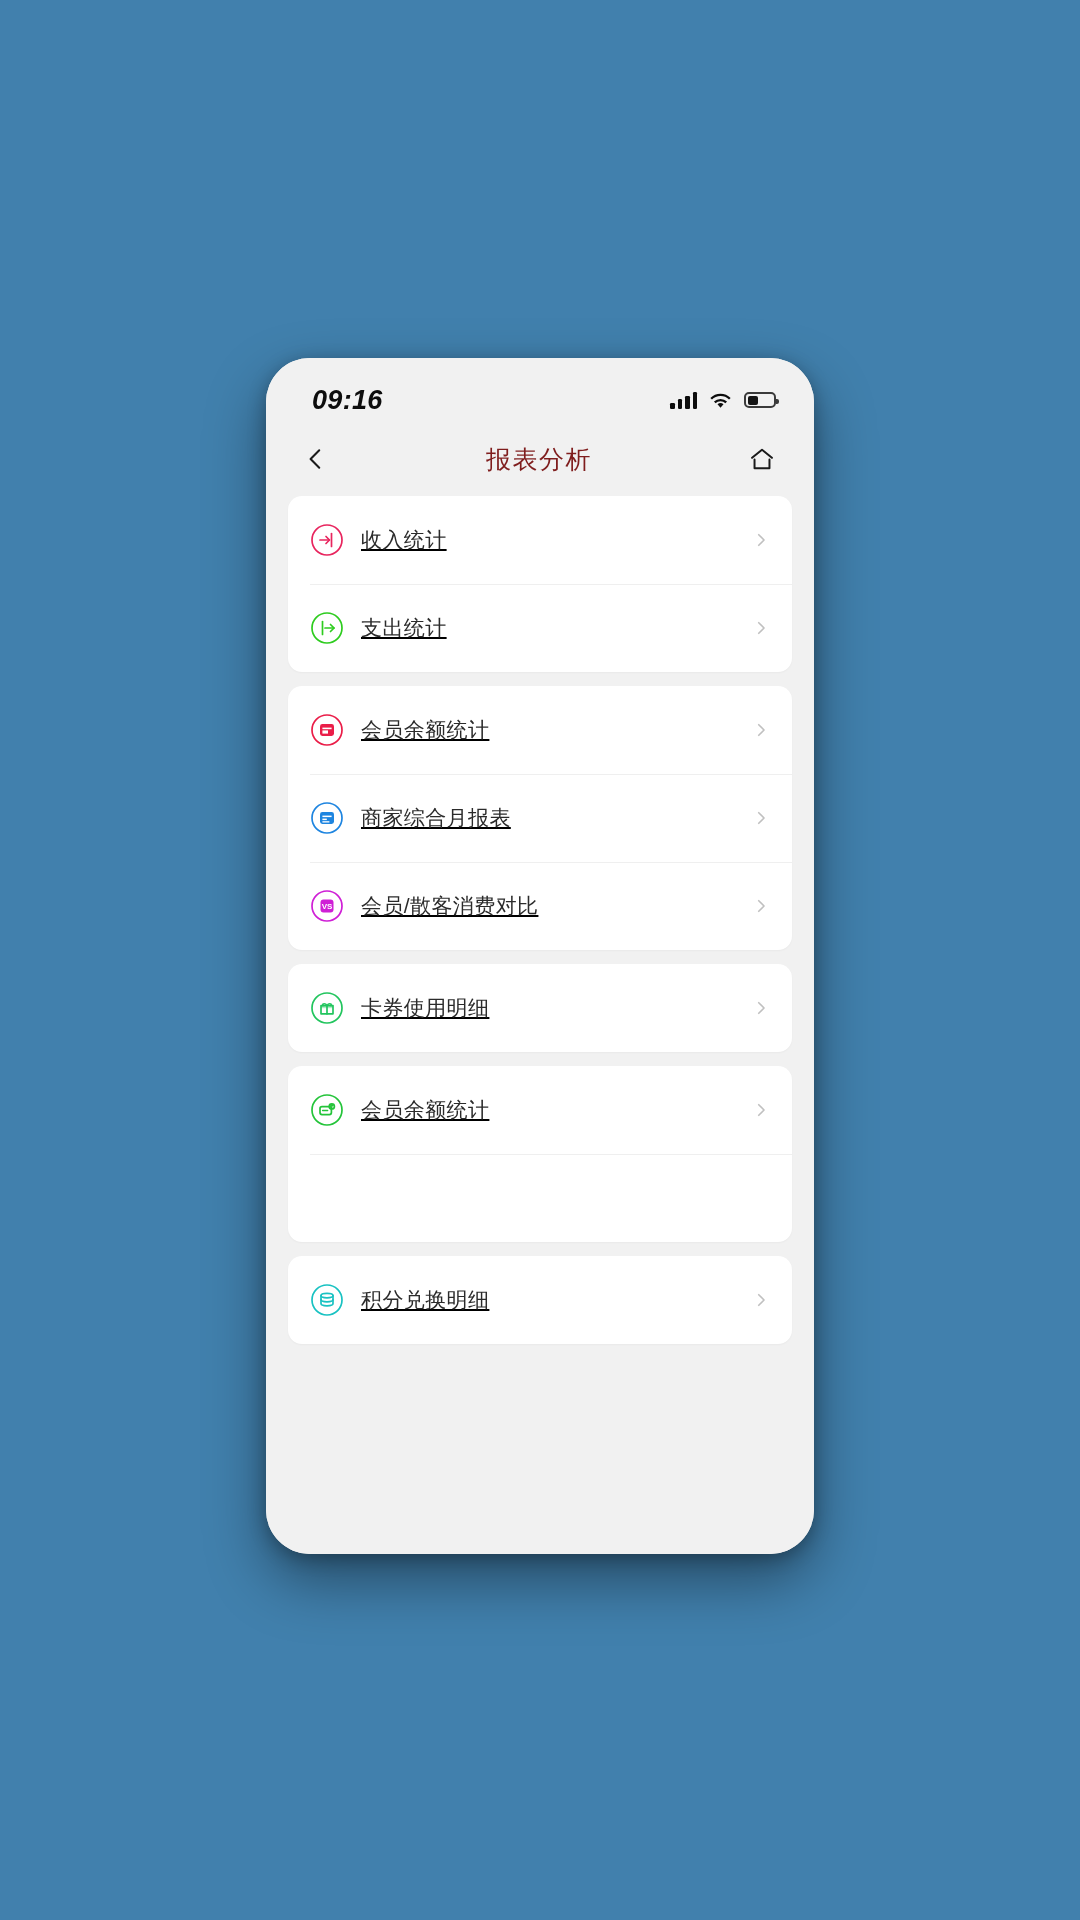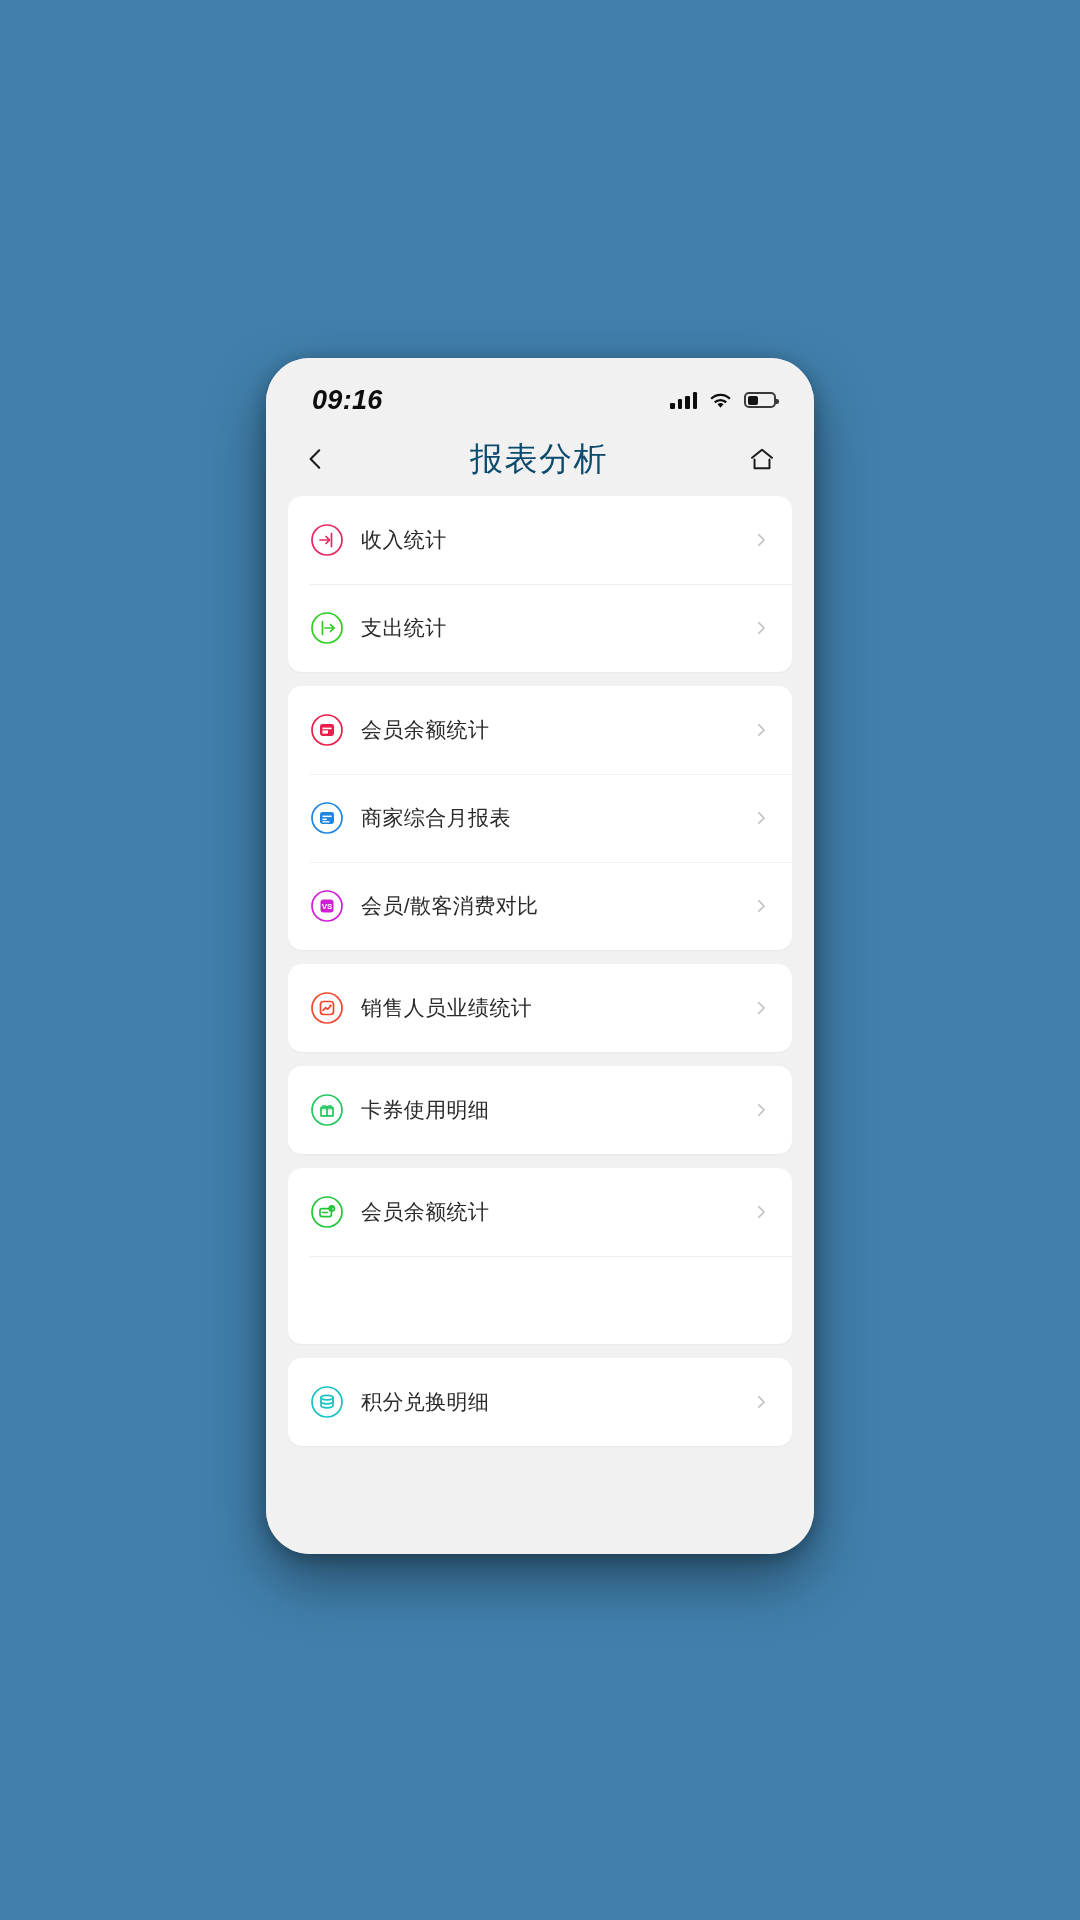--- a/index.html
+++ b/index.html
@@ -55,35 +55,36 @@
     width:2.6px; height:5.5px; background:#3a3a3a; border-radius:0 2px 2px 0;
   }
   .batt b { display:block; height:100%; width:42%; background:#141414; border-radius:2px; }
 
   
   .navbar {
     height:62px; background:#f1f1f1;
     display:flex; align-items:center; justify-content:space-between;
     padding:0 30px 0 28px;
   }
-  .nav-title { font-size:33px; color:#0c4a6e; letter-spacing:1.5px; }
+  .nav-title { font-size:25px; color:#7f1d1d; letter-spacing:1.5px; }
   .nav-btn { width:44px; height:44px; display:flex; align-items:center; justify-content:center; }
 
   
   .scroll {
     height:calc(100% - 132px);
     background:#f1f1f1;
     overflow:hidden;
     padding:6px 0 0 0;
   }
   .group {
     background:#ffffff;
     border-radius:14px;
     margin:0 22px 14px 22px;
     box-shadow:0 1px 2px rgba(0,0,0,.035);
+    text-decoration:underline;
   }
   .row {
     height:88px;
     display:flex; align-items:center;
     padding:0 22px 0 22px;
     position:relative;
   }
   .row + .row::before {
     content:""; position:absolute; left:22px; right:0; top:0;
     height:1px; background:#efefef;
@@ -210,34 +211,20 @@
               <text x="17" y="20" text-anchor="middle" font-size="8" font-family="Liberation Sans, sans-serif" font-weight="bold" fill="#fff">VS</text>
             </svg>
           </span>
           <span class="row-label">会员/散客消费对比</span>
           <span class="chev"><svg viewBox="0 0 24 24" fill="none" stroke="#9a9a9a" stroke-width="2.2" stroke-linecap="round" stroke-linejoin="round">
               <polyline points="9 5 16 12 9 19"></polyline>
             </svg></span>
         </div>
       </div>
       <div class="group">
-        <div class="row">
-          <span class="row-icon">
-            <svg viewBox="0 0 34 34">
-              <circle cx="17" cy="17" r="15" fill="none" stroke="#f2462f" stroke-width="1.7"></circle>
-              <rect x="10.5" y="10.5" width="13" height="13" rx="3" fill="none" stroke="#f2462f" stroke-width="1.7" stroke-linecap="round" stroke-linejoin="round"></rect>
-              <path d="M13 19.4l2.6-2.8 2.1 1.6 3.2-3.6" fill="none" stroke="#f2462f" stroke-width="1.7" stroke-linecap="round" stroke-linejoin="round"></path>
-              <circle cx="20.4" cy="14.4" r="1" fill="#f2462f"></circle>
-            </svg>
-          </span>
-          <span class="row-label">销售人员业绩统计</span>
-          <span class="chev"><svg viewBox="0 0 24 24" fill="none" stroke="#9a9a9a" stroke-width="2.2" stroke-linecap="round" stroke-linejoin="round">
-              <polyline points="9 5 16 12 9 19"></polyline>
-            </svg></span>
-        </div>
       </div>
       <div class="group">
         <div class="row">
           <span class="row-icon">
             <svg viewBox="0 0 34 34">
               <circle cx="17" cy="17" r="15" fill="none" stroke="#22c55e" stroke-width="1.7"></circle>
               <path d="M11 14.6h12v8.2H11z" fill="none" stroke="#22c55e" stroke-width="1.7" stroke-linecap="round" stroke-linejoin="round"></path>
               <path d="M11 14.6h12v2.6H11z" fill="#22c55e" opacity=".35"></path>
               <path d="M17 14.6v8.2" fill="none" stroke="#22c55e" stroke-width="1.7" stroke-linecap="round" stroke-linejoin="round"></path>
               <path d="M17 14.6c-1.6-2.6-4.4-2.2-4.4-.3 0 .2.1.3.3.3M17 14.6c1.6-2.6 4.4-2.2 4.4-.3 0 .2-.1.3-.3.3" fill="none" stroke="#22c55e" stroke-width="1.7" stroke-linecap="round" stroke-linejoin="round"></path>

